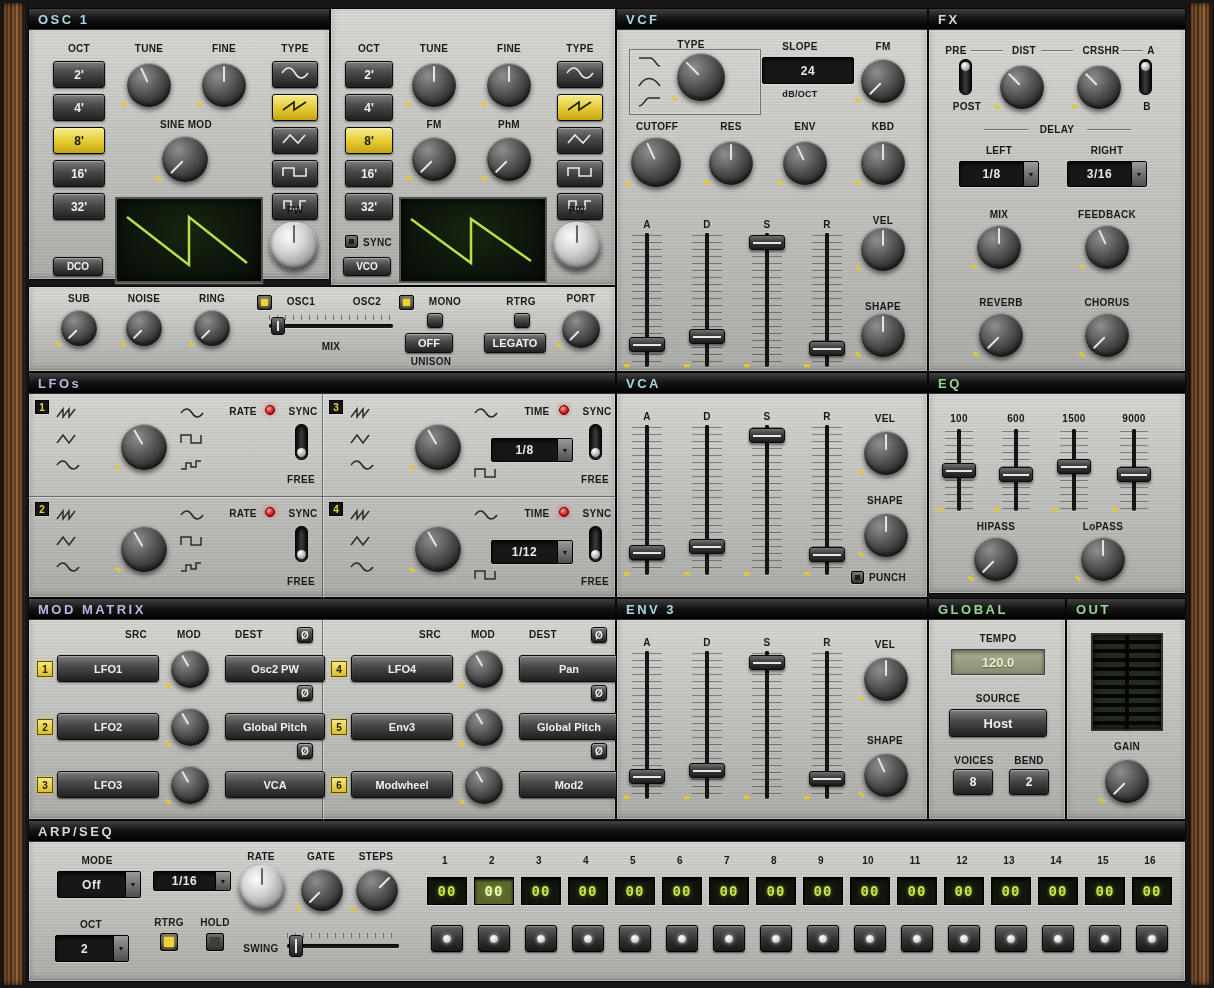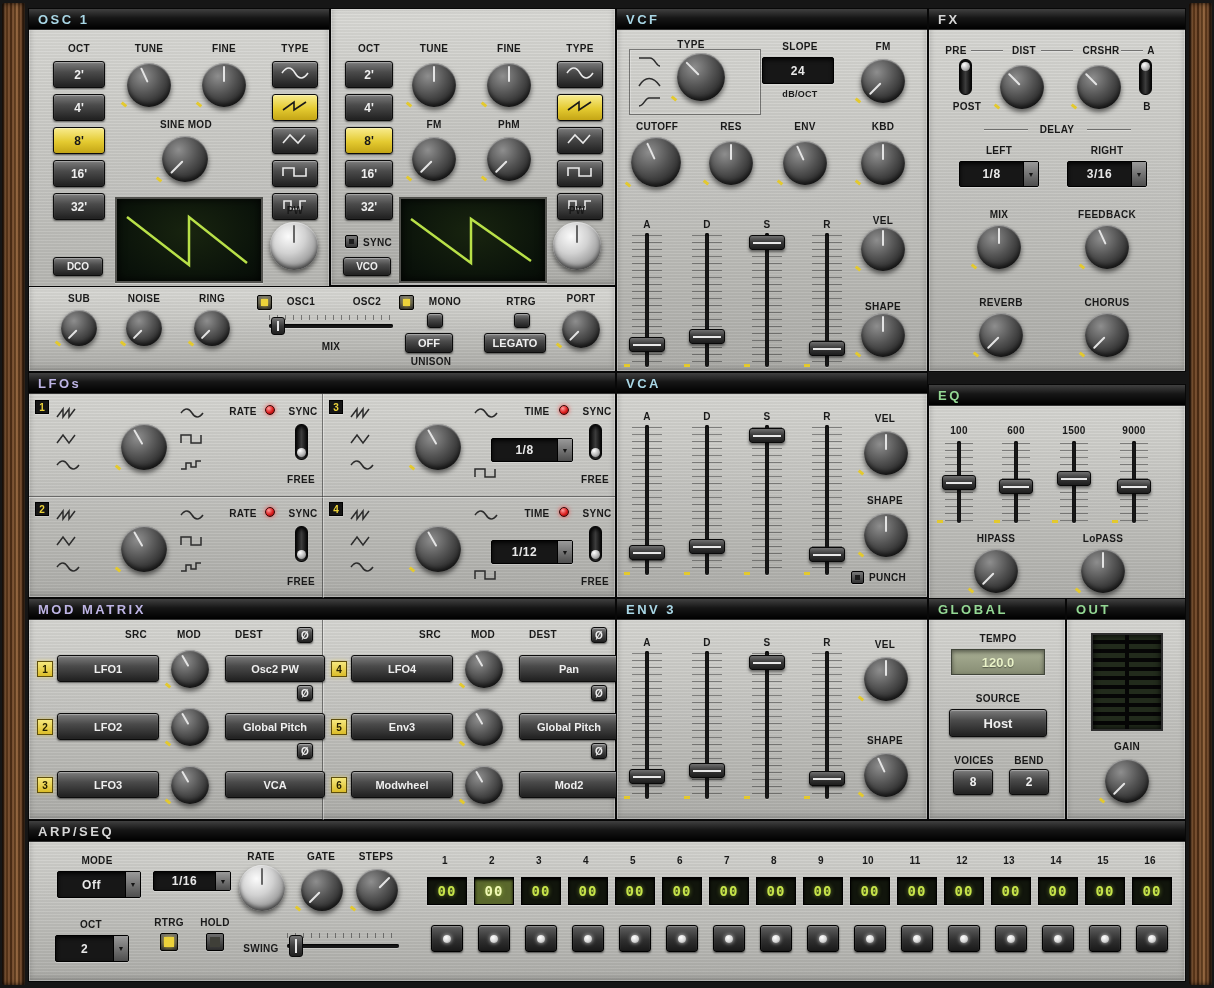--- a/index.html
+++ b/index.html
@@ -137,21 +137,21 @@
     box-shadow: inset 0 2px 4px rgba(0,0,0,.5), 0 1px 1px rgba(255,255,255,.4);
     color:#e9f2c8; font-size:13px; font-weight:bold; text-shadow:0 1px 1px rgba(0,0,0,.4); }
 </style>
 </head>
 <body>
 
 <div id="app">
   <div class="wood left"></div>
   <div class="wood right"></div>
 
-  <div class="section" style="left:28px;top:8px;width:302px;height:354px">
+  <div class="section" style="left:28px;top:8px;width:302px;height:272px">
     <div class="hdr">
         <span class="t-cyan">OSC 1</span>
       </div>
     <div class="lbl lc" style="left:50px;top:34px">OCT</div>
     <div class="pbtn" style="left:24px;top:52px;width:52px;height:27px">2'</div>
     <div class="pbtn" style="left:24px;top:85px;width:52px;height:27px">4'</div>
     <div class="pbtn sel" style="left:24px;top:118px;width:52px;height:27px">8'</div>
     <div class="pbtn" style="left:24px;top:151px;width:52px;height:27px">16'</div>
     <div class="pbtn" style="left:24px;top:184px;width:52px;height:27px">32'</div>
     <div class="pbtn" style="left:24px;top:248px;width:50px;height:19px;font-size:10px">DCO</div>
@@ -333,21 +333,21 @@
     <div class="glyph" style="left:20px;top:86px">
         <svg width="26" height="14" viewBox="0 0 26 14">
           <path d="M23 3 L12 3 C8 3 7 11 2 11"></path>
         </svg>
       </div>
     <div class="knob" style="left:60px;top:44px;width:48px;height:48px">
         <div class="rot rm45"></div>
       </div>
 
     <div class="lbl lc" style="left:183px;top:32px">SLOPE</div>
-    <div class="lcdbox" style="left:145px;top:48px;width:72px;height:27px">
+    <div class="lcdbox" style="left:145px;top:48px;width:92px;height:27px">
         <div class="lcd-val">24</div>
       </div>
     <div class="lbl lc" style="left:183px;top:80px;font-size:9px">dB/OCT</div>
     <div class="lbl lc" style="left:266px;top:32px">FM</div>
     <div class="knob" style="left:244px;top:50px;width:44px;height:44px">
         <div class="rot rm135"></div>
       </div>
 
     <div class="lbl lc" style="left:40px;top:112px">CUTOFF</div>
     <div class="knob" style="left:14px;top:128px;width:50px;height:50px">
@@ -653,21 +653,21 @@
         <div class="rot r0"></div>
       </div>
     <div class="lbl lc" style="left:268px;top:122px">SHAPE</div>
     <div class="knob" style="left:247px;top:140px;width:44px;height:44px">
         <div class="rot r0"></div>
       </div>
     <div class="chk" style="left:234px;top:198px"></div>
     <div class="lbl" style="left:252px;top:199px">PUNCH</div>
   </div>
 
-  <div class="section" style="left:928px;top:384px;width:258px;height:222px">
+  <div class="section" style="left:928px;top:372px;width:258px;height:222px">
     <div class="hdr">
         <span class="t-green">EQ</span>
       </div>
     <div class="lbl lc" style="left:30px;top:40px">100</div>
     <div class="lbl lc" style="left:87px;top:40px">600</div>
     <div class="lbl lc" style="left:145px;top:40px">1500</div>
     <div class="lbl lc" style="left:205px;top:40px">9000</div>
     <div class="fader" style="left:13px;top:56px;width:34px;height:82px">
         <div class="ticks"></div>
         <div class="slot"></div>

